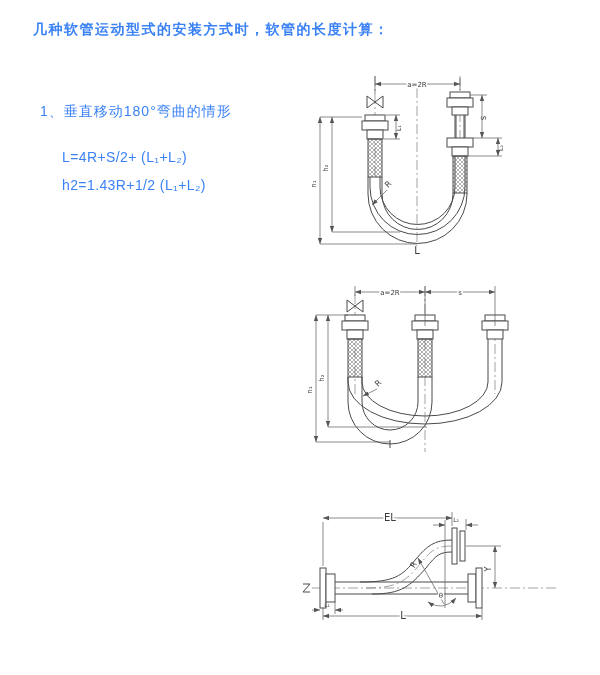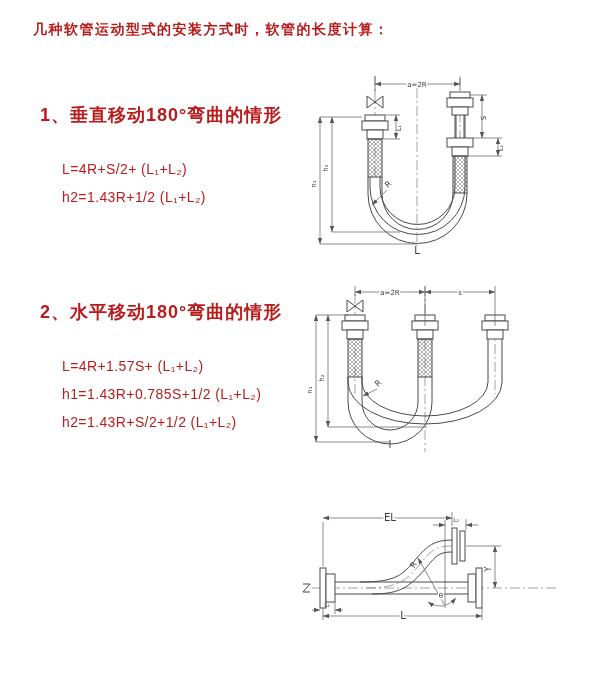--- a/index.html
+++ b/index.html
@@ -1,22 +1,22 @@
 <!DOCTYPE html>
 <html><head>
 <meta charset="utf-8">
 <style>
   html,body{margin:0;padding:0;background:#ffffff;}
   .page{position:relative;width:600px;height:675px;background:#ffffff;overflow:hidden;
-        font-family:"Liberation Sans","DejaVu Sans",sans-serif;color:#b91c1c;}
+        font-family:"Liberation Sans","DejaVu Sans",sans-serif;color:#3b82f6;}
   .doc-title{position:absolute;left:33px;top:21px;font-size:14px;font-weight:bold;letter-spacing:1.5px;}
   .section{position:absolute;left:40px;}
   .sec1{top:103px;} .sec2{top:300px;} .sec3{top:517px;}
-  .heading{font-size:18px;font-weight:bold;letter-spacing:1px;}
-  .formulas{margin-top:28px;padding-left:22px;}
+  .heading{font-size:14px;font-weight:normal;letter-spacing:1px;}
+  .formulas{margin-top:22px;padding-left:22px;}
   .formula{font-size:14px;line-height:28px;letter-spacing:.4px;white-space:nowrap;}
   svg.diagram{position:absolute;}
   .d1{left:312px;top:64px;} .d2{left:308px;top:282px;} .d3{left:300px;top:506px;}
   .ln{stroke:#4a4a4a;stroke-width:1;fill:none;}
   .dim{stroke:#5a5a5a;stroke-width:.7;fill:none;}
   .cl{stroke:#7d7d7d;stroke-width:.7;stroke-dasharray:10 3 2 3;fill:none;}
   .fit{fill:#ffffff;stroke:#4a4a4a;stroke-width:1;}
   svg text{font-family:"DejaVu Sans","Liberation Sans",sans-serif;fill:#3a3a3a;}
   .knock{paint-order:stroke;stroke:#ffffff;stroke-width:3px;}
 </style>
@@ -28,28 +28,20 @@
   <div class="doc-title">几种软管运动型式的安装方式时，软管的长度计算：</div>
 
   <div class="section sec1">
     <div class="heading">1、垂直移动180°弯曲的情形</div>
     <div class="formulas">
       <div class="formula">L=4R+S/2+ (L₁+L₂)</div>
       <div class="formula">h2=1.43R+1/2 (L₁+L₂)</div>
     </div>
   </div>
 
-  <div class="section sec2">
-    <div class="heading">2、水平移动180°弯曲的情形</div>
-    <div class="formulas">
-      <div class="formula">L=4R+1.57S+ (L₁+L₂)</div>
-      <div class="formula">h1=1.43R+0.785S+1/2 (L₁+L₂)</div>
-      <div class="formula">h2=1.43R+S/2+1/2 (L₁+L₂)</div>
-    </div>
-  </div>
 
 
   <svg class="diagram d1" width="210" height="195" viewBox="0 0 210 195">
     <defs>
       <marker id="a1" markerWidth="6.5" markerHeight="6" refX="6" refY="3" orient="auto-start-reverse" markerUnits="userSpaceOnUse">
         <path d="M0,0.8 L6,3 L0,5.2 Z" fill="#555"></path>
       </marker>
       <pattern id="p1" width="4" height="4" patternUnits="userSpaceOnUse">
         <path d="M0,4 L4,0 M0,0 L4,4" stroke="#666" stroke-width="0.5"></path>
       </pattern>

